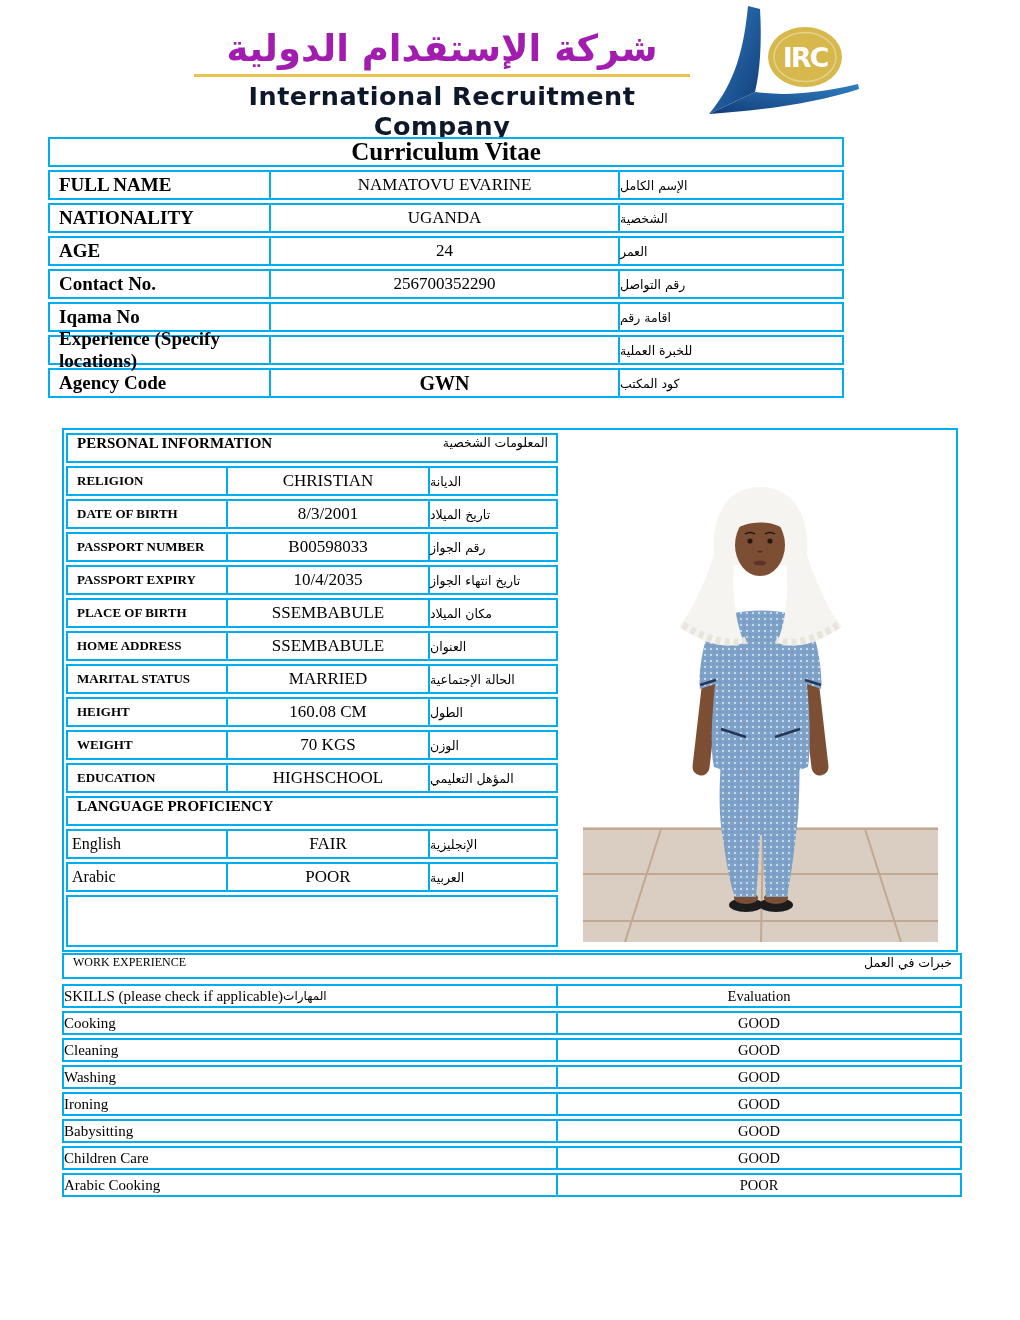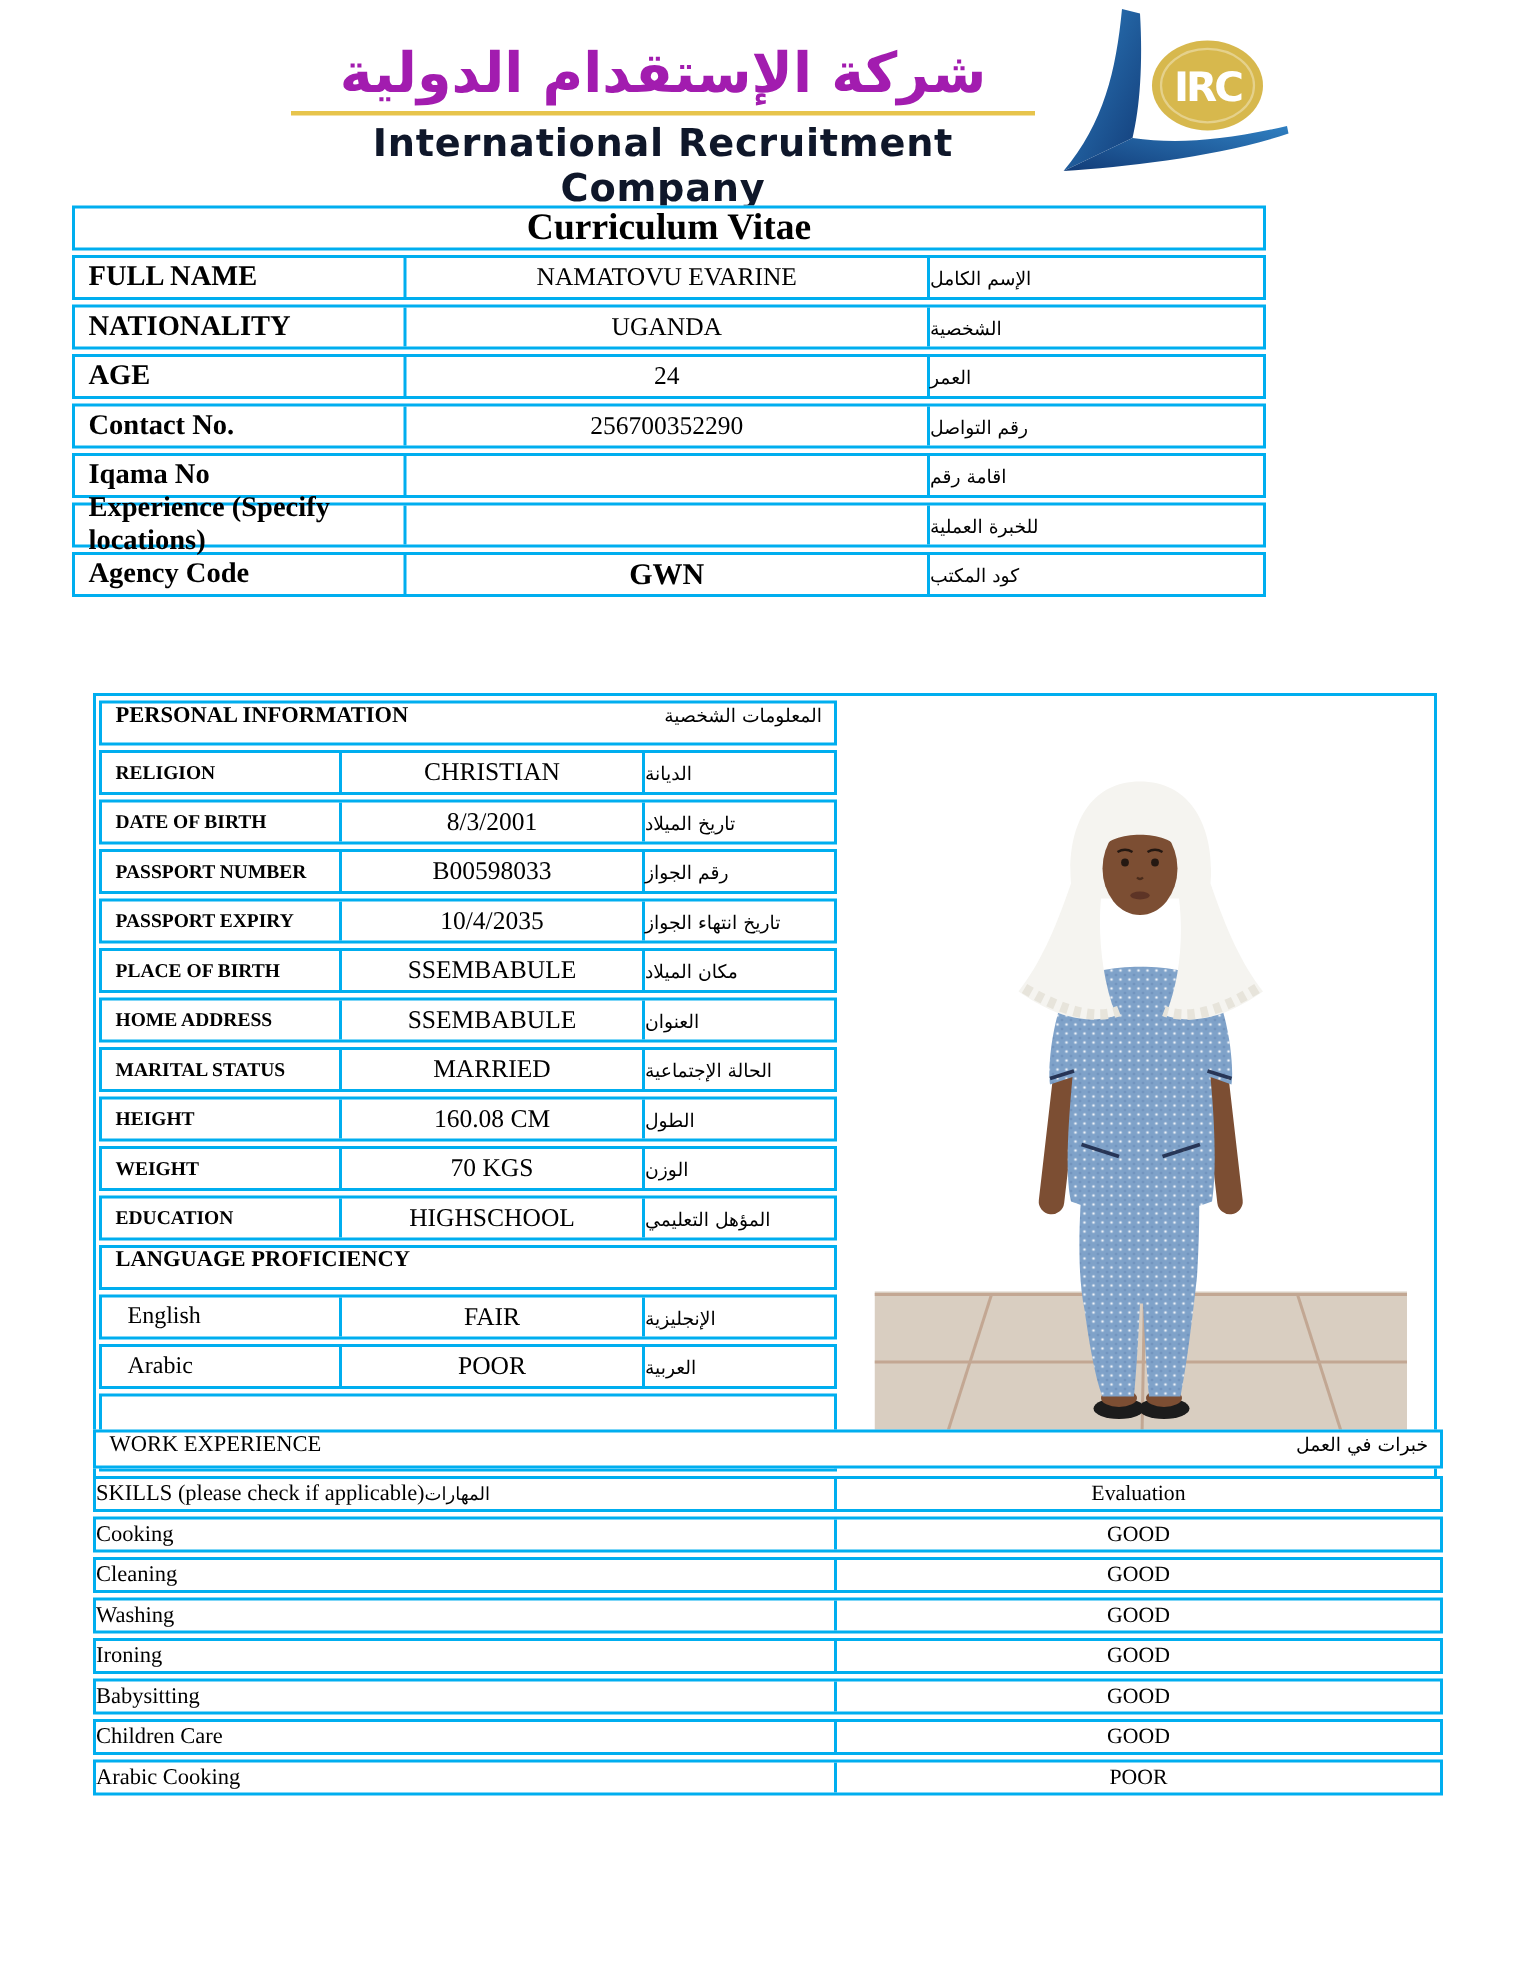--- a/index.html
+++ b/index.html
@@ -27,37 +27,37 @@
   
   .t1{position:absolute;left:48px;top:137px;width:796px;}
   .title-row{height:48px;justify-content:center;align-items:center;margin-top:0;}
   .doc-title{font-size:25px;font-weight:bold;}
   .t1 .row{height:30px;}
   .t1 .lab{width:219px;}
   .t1 .ar{width:222px;}
   .t1 .t1-rows .row:last-child .val{font-weight:bold;font-size:20px;}
   
   .sec2{position:absolute;left:62px;top:428px;width:896px;height:524px;
-    border:2px solid #00aeef;box-sizing:border-box;display:flex;margin-top:34px;}
+    border:2px solid #00aeef;box-sizing:border-box;display:flex;}
   .p-left{width:492px;display:flex;flex-direction:column;padding:0 0 3px 2px;}
   .p-left .row{height:30px;flex:none;}
   .p-left .lab{width:158px;font-size:13px;}
   .p-left .ar{width:126px;}
   .p-left .hdr{justify-content:space-between;padding:0 8px 0 9px;}
   .p-left .hdr .h-en{font-weight:bold;font-size:15px;}
   .p-left .hdr .h-ar{direction:rtl;font-family:"DejaVu Sans",sans-serif;font-size:12.5px;}
-  .lang-name{width:158px;padding-left:17px;font-size:16px;font-weight:normal;}
+  .lang-name{width:158px;padding-left:4px;font-size:16px;font-weight:normal;}
   .filler{flex:1;border:2px solid #00aeef;margin-top:3px;background:#fff;}
   .p-right{flex:1;position:relative;}
   .photo{position:absolute;left:25px;top:7px;width:355px;height:505px;}
   
   .workexp{position:absolute;left:62px;top:953px;width:900px;}
   .workexp .row{height:26px;margin-top:0;justify-content:space-between;
     padding:0 8px 0 9px;}
-  .we-en{font-size:15px;}
+  .we-en{font-size:12px;}
   .we-ar{direction:rtl;font-family:"DejaVu Sans",sans-serif;font-size:12.5px;}
   
   .skills{position:absolute;left:62px;top:981px;width:900px;}
   .skills .row{height:24px;}
   .sk-left{width:492px;text-align:center;font-size:15px;}
   .sk-right{flex:1;justify-content:center;text-align:center;font-size:14.5px;
     border-left:2px solid #00aeef;}
   .sk-hdr .sk-left{font-size:15px;}
   .sk-ar{direction:rtl;font-family:"DejaVu Sans",sans-serif;font-size:12px;margin-right:6px;}
 </style>

